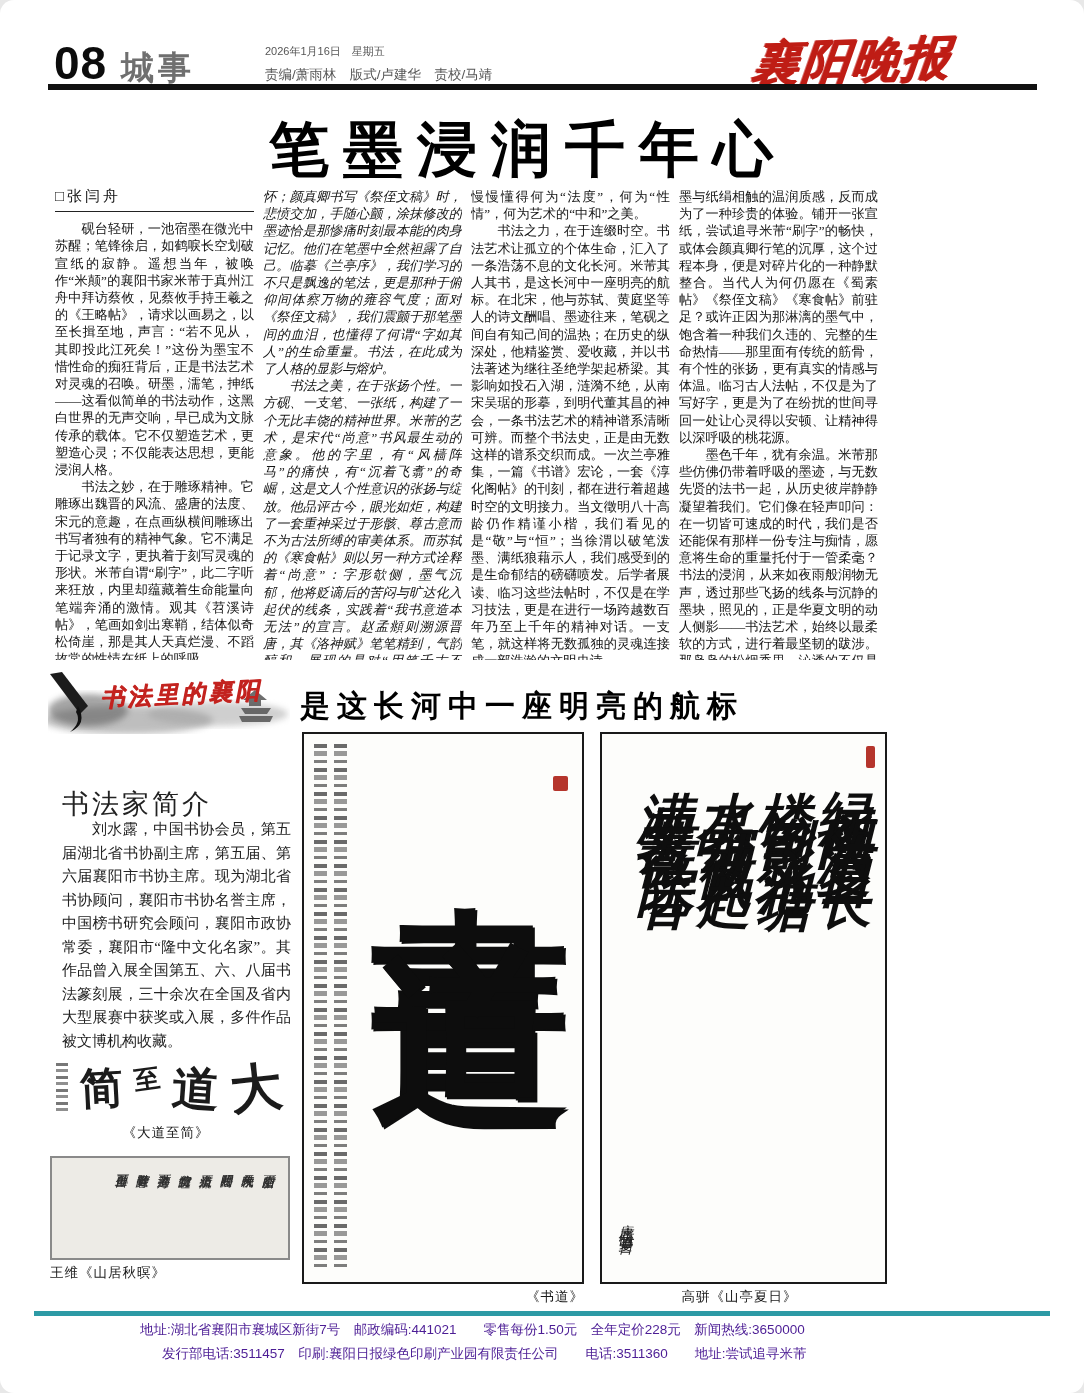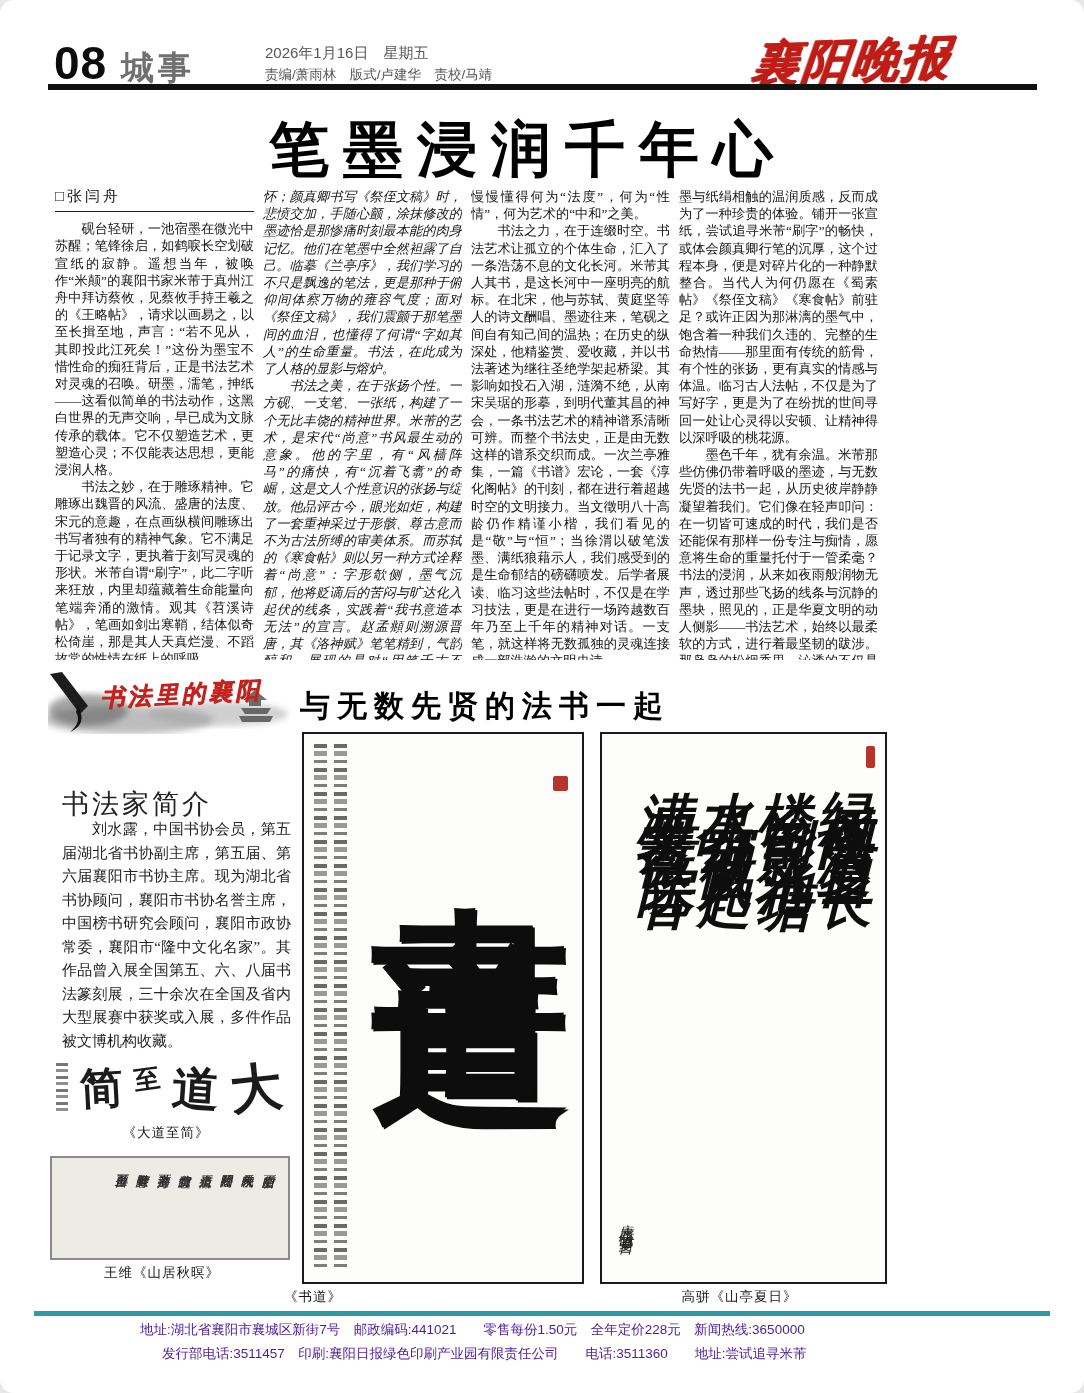--- a/index.html
+++ b/index.html
@@ -10,21 +10,21 @@
     margin:0 auto; overflow:hidden; color:#1a1a1a;border-radius:14px;
   }
   .abs { position:absolute; }
 
   
   .page-num { left:54px; top:36px; font-family:"Liberation Sans","DejaVu Sans",sans-serif;
     font-size:46px; font-weight:900; color:#0c0c0c; letter-spacing:1px; }
   .section-name { left:121px; top:46px; font-family:"Liberation Sans","DejaVu Sans",sans-serif;
     font-size:33px; font-weight:800; color:#6f6f6f; letter-spacing:4px; }
   .date-line { left:265px; top:44px; font-family:"Liberation Sans","DejaVu Sans",sans-serif;
-    font-size:15px; color:#565656; }
+    font-size:11px; color:#565656; }
   .staff-line { left:265px; top:66px; font-family:"Liberation Sans","DejaVu Sans",sans-serif;
     font-size:13.5px; color:#565656; }
   .masthead { left:752px; top:28px; width:250px; height:56px;
     font-size:48px; font-weight:900; font-style:italic; color:#bf1d15;
     transform:rotate(-2deg) skewX(-8deg); letter-spacing:2px;
     text-shadow:1px 1px 0 #bf1d15, -1px 0 0 rgba(191,29,21,.6); }
   .header-rule { left:48px; top:84px; width:989px; height:6px; background:#111; }
 
   
   .article-title { left:48px; top:110px; width:960px; text-align:center;
@@ -56,37 +56,37 @@
   .dd1 { font-size:47px; transform:rotate(4deg); }
   .dd2 { font-size:26px; transform:translateY(-10px) rotate(-8deg); }
   .dd3 { font-size:43px; transform:rotate(-3deg); }
   .dadao-sig { width:12px; height:52px; opacity:.75;
     background:repeating-linear-gradient(180deg,#4a4a4a 0 3px,transparent 3px 6px,#6a6a6a 6px 9px,transparent 9px 13px); }
   .caption { font-size:13.5px; color:#1a1a1a; letter-spacing:1px; }
   .cap-dadao { left:50px; top:1124px; width:238px; text-align:center; padding-right:6px; }
   .qiuming { left:50px; top:1156px; width:240px; height:104px; border:2px solid #8a8a8a;
     background:#edebe6; padding:7px 10px; writing-mode:vertical-rl; white-space:pre-line;
     font-size:12.5px; line-height:21px; font-style:italic; color:#2e2e2e; overflow:hidden; }
-  .cap-qiuming { left:50px; top:1264px; width:238px; text-align:center; padding-right:14px; }
+  .cap-qiuming { left:50px; top:1264px; width:238px; text-align:left; padding-right:14px; }
 
   
   .exhibit-heading { left:300px; top:686px; font-family:"Liberation Sans","DejaVu Sans",sans-serif;
     font-size:30px; font-weight:900; color:#000; letter-spacing:7px; }
   .artframe { border:2px solid #1a1a1a; background:#fdfdfb; overflow:hidden; }
   .shudao { left:302px; top:732px; width:282px; height:552px; }
   .script-strip { position:absolute; left:8px; top:8px; width:44px; height:532px; display:flex; gap:7px; padding:2px; }
   .script-strip i { display:block; width:13px; height:100%; opacity:.8; filter:blur(.4px);
     background:repeating-linear-gradient(180deg,rgba(25,25,25,.8) 0 4px,transparent 4px 7px,rgba(25,25,25,.55) 7px 12px,transparent 12px 16px,rgba(25,25,25,.7) 16px 19px,transparent 19px 24px); }
   .shudao-glyphs { position:absolute; left:66px; top:10px; width:200px; height:535px;
     writing-mode:vertical-rl; font-size:198px; line-height:200px; font-weight:900;
     letter-spacing:38px; color:#0d0d0d; text-shadow:2px 2px 0 #0d0d0d; }
   .seal { position:absolute; width:15px; height:15px; background:#b5352c; border-radius:2px; }
   .seal-shudao { right:14px; top:42px; }
   .seal-xiatian { right:10px; top:12px; width:9px; height:22px; }
-  .cap-shudao { left:284px; top:1288px; width:282px; text-align:left;font-family:Liberation Serif, serif; }
+  .cap-shudao { left:302px; top:1288px; width:282px; text-align:right;font-family:Liberation Serif, serif; }
   .xiatian { left:600px; top:732px; width:287px; height:552px; padding:16px 12px; }
   .poem-cols { position:absolute; left:10px; top:14px; width:262px; height:520px;
     writing-mode:vertical-rl; }
   .poem-cols div { font-size:54px; line-height:60px; font-weight:800; font-style:italic;
     letter-spacing:14px; color:#0e0e0e; }
   .poem-sig { position:absolute; left:14px; bottom:48px; writing-mode:vertical-rl;
     font-size:14px; letter-spacing:3px; font-style:italic; color:#222; }
   .cap-xiatian { left:600px; top:1288px; width:287px; text-align:center; padding-right:8px; }
 
   
@@ -162,21 +162,21 @@
   <div class="abs qiuming">空山新雨后
 天气晚来秋
 明月松间照
 清泉石上流
 竹喧归浣女
 莲动下渔舟
 随意春芳歇
 王孙自可留</div>
   <div class="abs caption cap-qiuming">王维《山居秋暝》</div>
 
-  <div class="abs exhibit-heading">与无数先贤的法书一起</div>
+  <div class="abs exhibit-heading">是这长河中一座明亮的航标</div>
 
   <div class="abs artframe shudao">
     <div class="script-strip">
         <i></i>
         <i></i>
       </div>
     <div class="shudao-glyphs">書道</div>
     <div class="seal seal-shudao"></div>
   </div>
   <div class="abs caption cap-shudao">《书道》</div>

